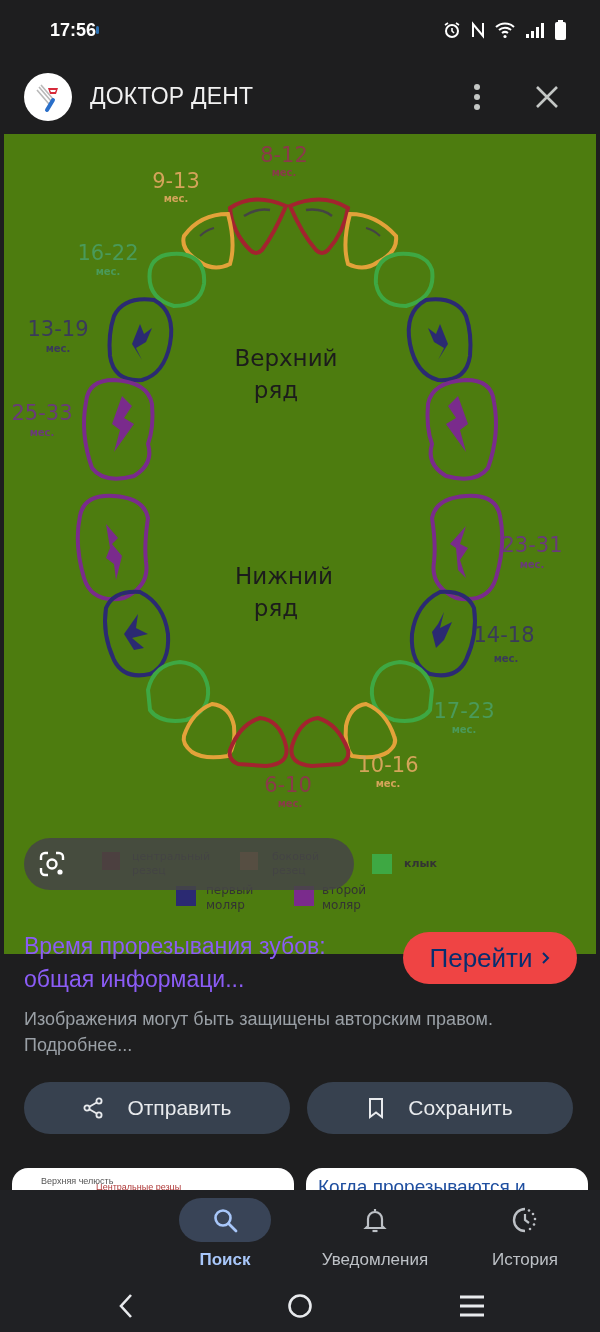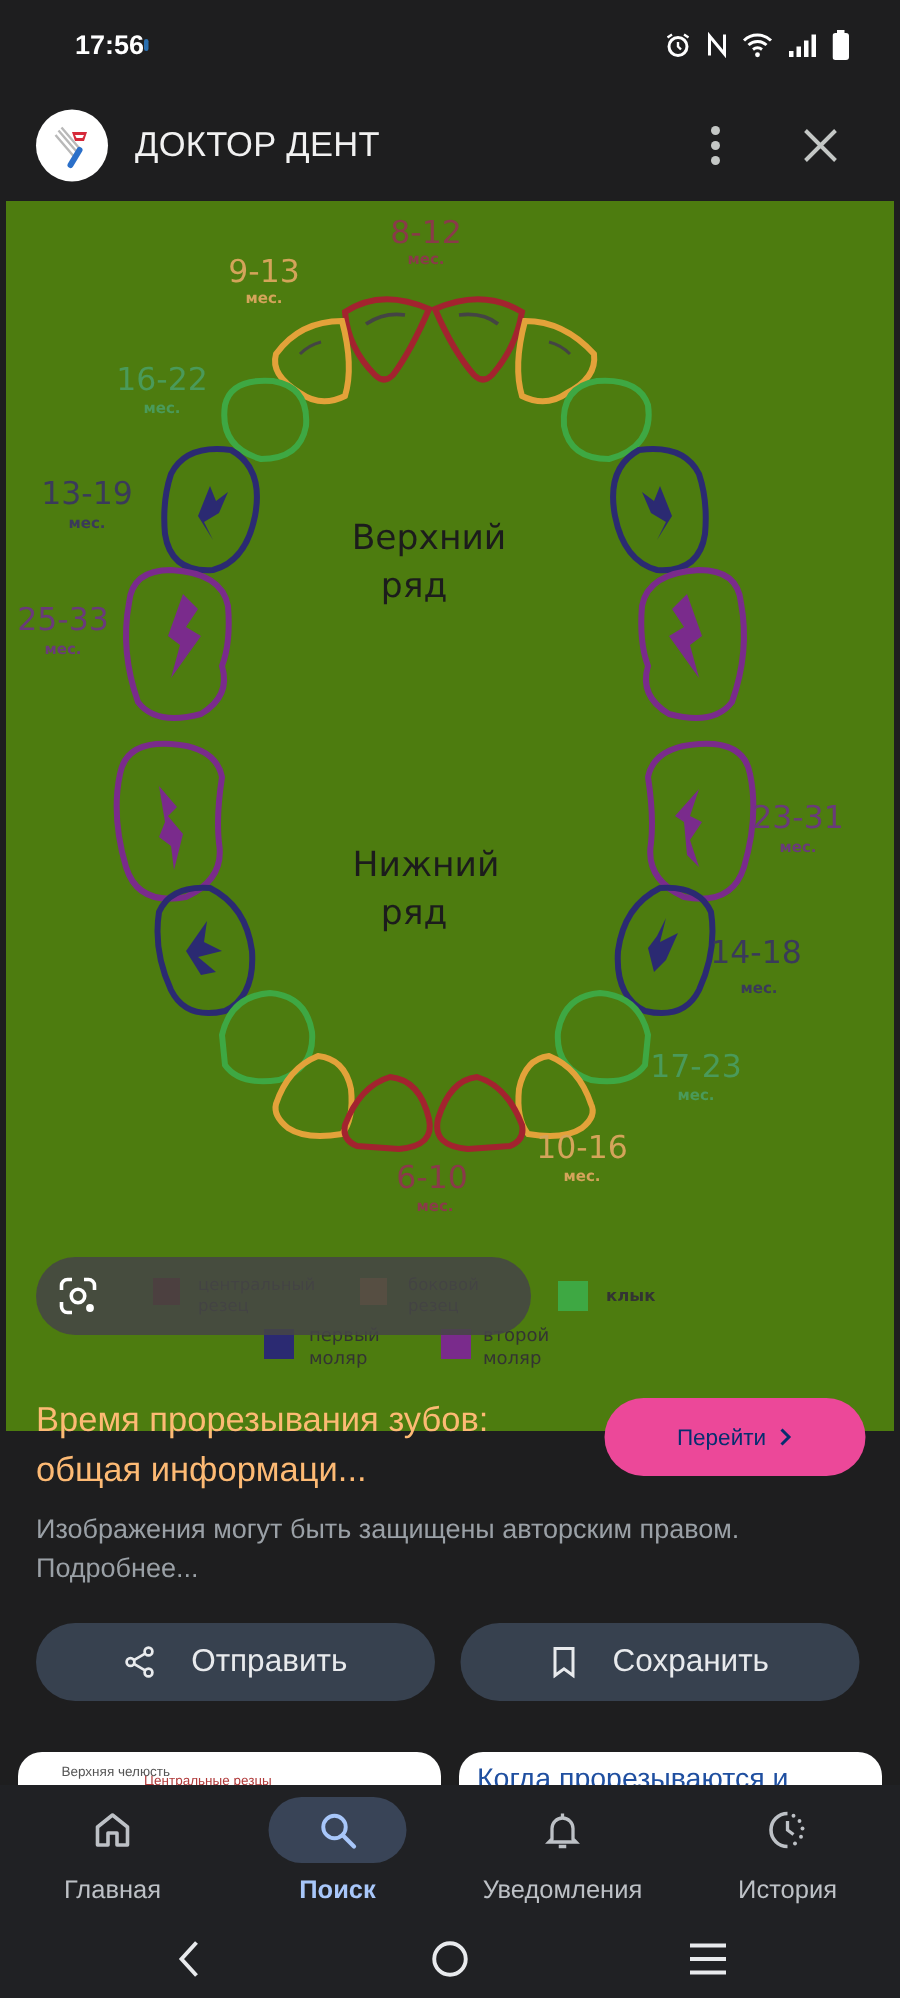--- a/index.html
+++ b/index.html
@@ -18,22 +18,22 @@
   .more-btn { position: absolute; left: 466px; top: 10px; width: 22px; height: 34px; display: flex; flex-direction: column; align-items: center; justify-content: space-between; padding: 4px 0; }
   .more-btn i { display: block; width: 6px; height: 6px; border-radius: 50%; background: #c4c7c5; }
   .close-btn { position: absolute; left: 530px; top: 10px; width: 34px; height: 34px; }
 
   .image-area { position: absolute; top: 134px; left: 4px; width: 592px; height: 820px; background: #4d7c0f; overflow: hidden; }
   .image-area svg { position: absolute; left: 0; top: 0; }
 
   .lens-chip { position: absolute; left: 24px; top: 838px; width: 330px; height: 52px; border-radius: 26px; background: rgba(70,70,70,0.88); display: flex; align-items: center; padding-left: 14px; }
   .lens-chip .lbl { font-size: 22px; color: #fff; margin-left: 12px; }
 
-  .result-title { position: absolute; left: 24px; top: 930px; width: 360px; font-size: 23px; line-height: 33px; color: #fdba74; }
-  .goto-btn { position: absolute; left: 403px; top: 932px; width: 174px; height: 52px; border-radius: 26px; background: #ec4899; color: #062e6f; font-size: 15px; display: flex; align-items: center; justify-content: center; gap: 8px; }
+  .result-title { position: absolute; left: 24px; top: 930px; width: 360px; font-size: 23px; line-height: 33px; color: #8b5cf6; }
+  .goto-btn { position: absolute; left: 403px; top: 932px; width: 174px; height: 52px; border-radius: 26px; background: #ef4444; color: #062e6f; font-size: 26px; display: flex; align-items: center; justify-content: center; gap: 8px; }
   .copyright { position: absolute; left: 24px; top: 1006px; width: 520px; font-size: 18px; line-height: 26px; color: #9aa0a6; }
 
   .action-btn { position: absolute; top: 1082px; height: 52px; width: 266px; border-radius: 26px; background: #37414f; color: #e8eaed; font-size: 21px; display: flex; align-items: center; justify-content: center; gap: 23px; }
   .share-btn { left: 24px; }
   .save-btn { left: 307px; }
 
   .related { position: absolute; top: 1168px; height: 24px; width: 282px; background: #fff; border-radius: 16px 16px 0 0; overflow: hidden; }
   .related-1 { left: 12px; }
   .related-2 { left: 306px; }
   .related-1 .t1 { position: absolute; left: 18px; top: 8px; font-size: 9px; color: #555; padding-left: 11px; }
@@ -241,28 +241,20 @@
 
 <div class="related related-1">
   <span class="t1">Верхняя челюсть</span>
   <span class="t2">Центральные резцы</span>
 </div>
 <div class="related related-2">
   <span class="t1">Когда прорезываются и</span>
 </div>
 
 <div class="bottomnav">
-  <div class="nav-item" style="left:0">
-    <div class="ic">
-      <svg width="28" height="28" viewBox="0 0 28 28">
-          <path d="M4 12L14 4l10 8v12H17v-8h-6v8H4z" fill="none" stroke="#bdc1c6" stroke-width="2.4" stroke-linejoin="round"></path>
-        </svg>
-    </div>
-    <div class="lbl">Главная</div>
-  </div>
   <div class="nav-item active" style="left:150px">
     <div class="ic">
       <svg width="28" height="28" viewBox="0 0 28 28">
           <circle cx="12" cy="12" r="7.5" fill="none" stroke="#a8c7fa" stroke-width="2.6"></circle>
           <path d="M17.5 17.5L25 25" stroke="#a8c7fa" stroke-width="2.8" stroke-linecap="round"></path>
         </svg>
     </div>
     <div class="lbl">Поиск</div>
   </div>
   <div class="nav-item" style="left:450px">

